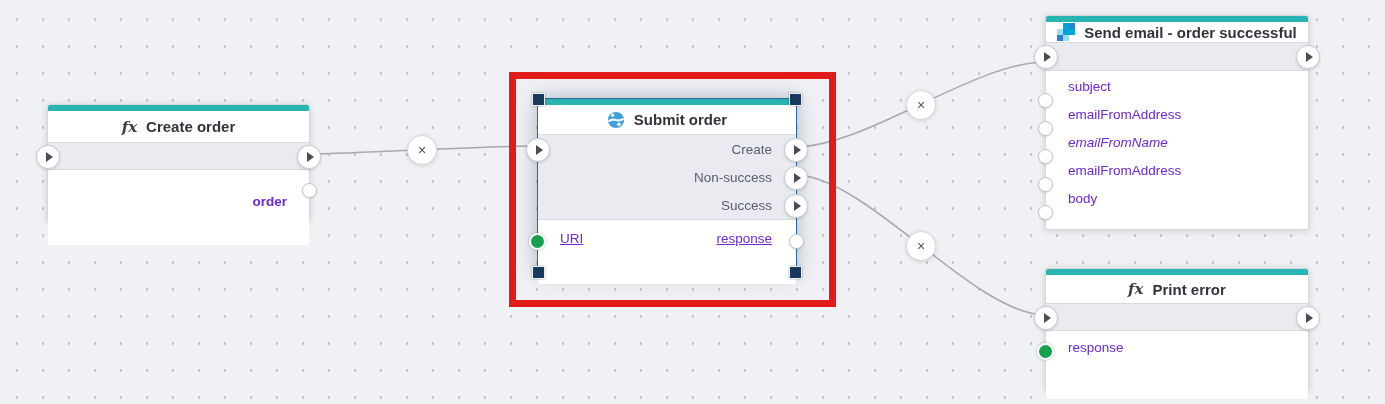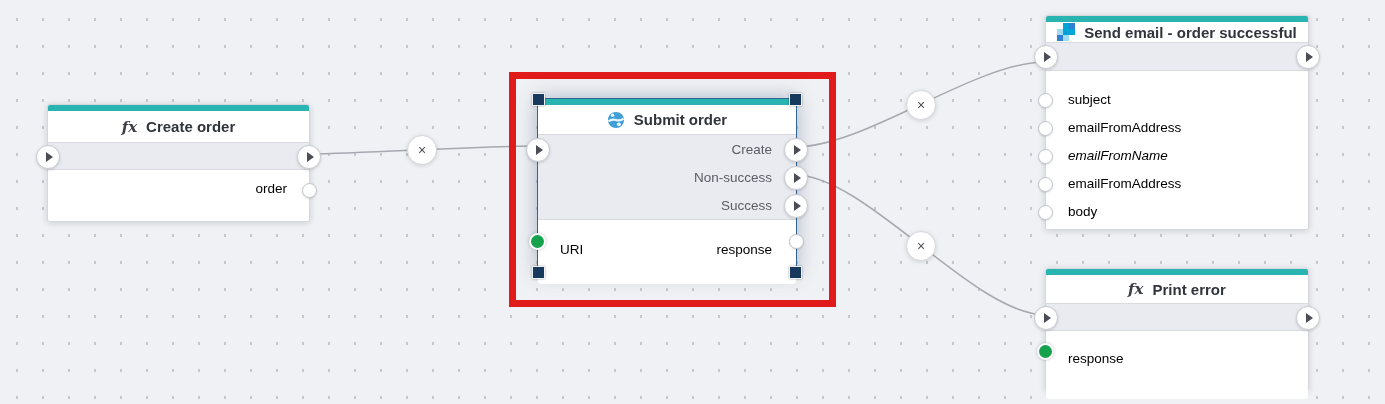--- a/index.html
+++ b/index.html
@@ -35,22 +35,22 @@
   .band {
     position:relative; background:#e9ebf0;
     border-top:1px solid #d8dade; border-bottom:1px solid #d8dade;
   }
   .flow-row {
     height:28px; display:flex; align-items:center; justify-content:flex-end;
     padding-right:24px; color:#5a5d65; font-size:13.5px;
   }
   .body { position:relative; background:#fff; border-radius:0 0 3px 3px; }
   .io-row {
-    height:26px; display:flex; align-items:flex-end;
-    color:#000000; font-size:13.5px;
+    height:26px; display:flex; align-items:flex-start;
+    color:#6d28d9; font-size:13.5px;
   }
   .io-row.left  { justify-content:flex-start; padding-left:22px; }
   .io-row.right { justify-content:flex-end;  padding-right:22px; }
   .io-row.split { justify-content:space-between; padding:0 24px 0 22px; }
 
   .port-flow {
     position:absolute; width:22px; height:22px; border-radius:50%;
     background:#fff; border:1px solid #c8cbd1;
     box-shadow:0 1px 3px rgba(0,0,0,0.15);
     display:flex; align-items:center; justify-content:center; z-index:4;
@@ -116,21 +116,21 @@
     </div>
     <div class="band" style="height:26px;">
       <div class="port-flow" style="left:-12px; top:2px;">
           <span class="tri"></span>
         </div>
       <div class="port-flow" style="right:-12px; top:2px;">
           <span class="tri"></span>
         </div>
     </div>
     <div class="body" style="height:51px;">
-      <div class="io-row right" style="margin-top:0;">
+      <div class="io-row right" style="margin-top:24px;font-weight:bold;">
         <span>order</span>
       </div>
     </div>
     <div class="port-data" style="right:-8px; top:78px;"></div>
   </div>
 
   <div class="node selected" style="left:537px; top:98px; width:258px; height:174px;">
     <div class="accent"></div>
     <div class="title" style="height:29px;">
       <svg class="icon-svg" width="18" height="18" viewBox="0 0 20 20">
@@ -158,21 +158,21 @@
           <span class="tri"></span>
         </div>
       <div class="port-flow" style="right:-12px; top:31px;">
           <span class="tri"></span>
         </div>
       <div class="port-flow" style="right:-12px; top:59px;">
           <span class="tri"></span>
         </div>
     </div>
     <div class="body" style="height:53px;">
-      <div class="io-row split" style="margin-top:11px;">
+      <div class="io-row split" style="margin-top:11px;text-decoration:underline;">
         <span>URI</span>
         <span>response</span>
       </div>
     </div>
     <div class="port-data filled" style="left:-9px; top:134px;"></div>
     <div class="port-data" style="right:-8px; top:135px;"></div>
 
     <div class="handle" style="left:-6px; top:-6px;"></div>
     <div class="handle" style="right:-6px; top:-6px;"></div>
     <div class="handle" style="left:-6px; bottom:-6px;"></div>

